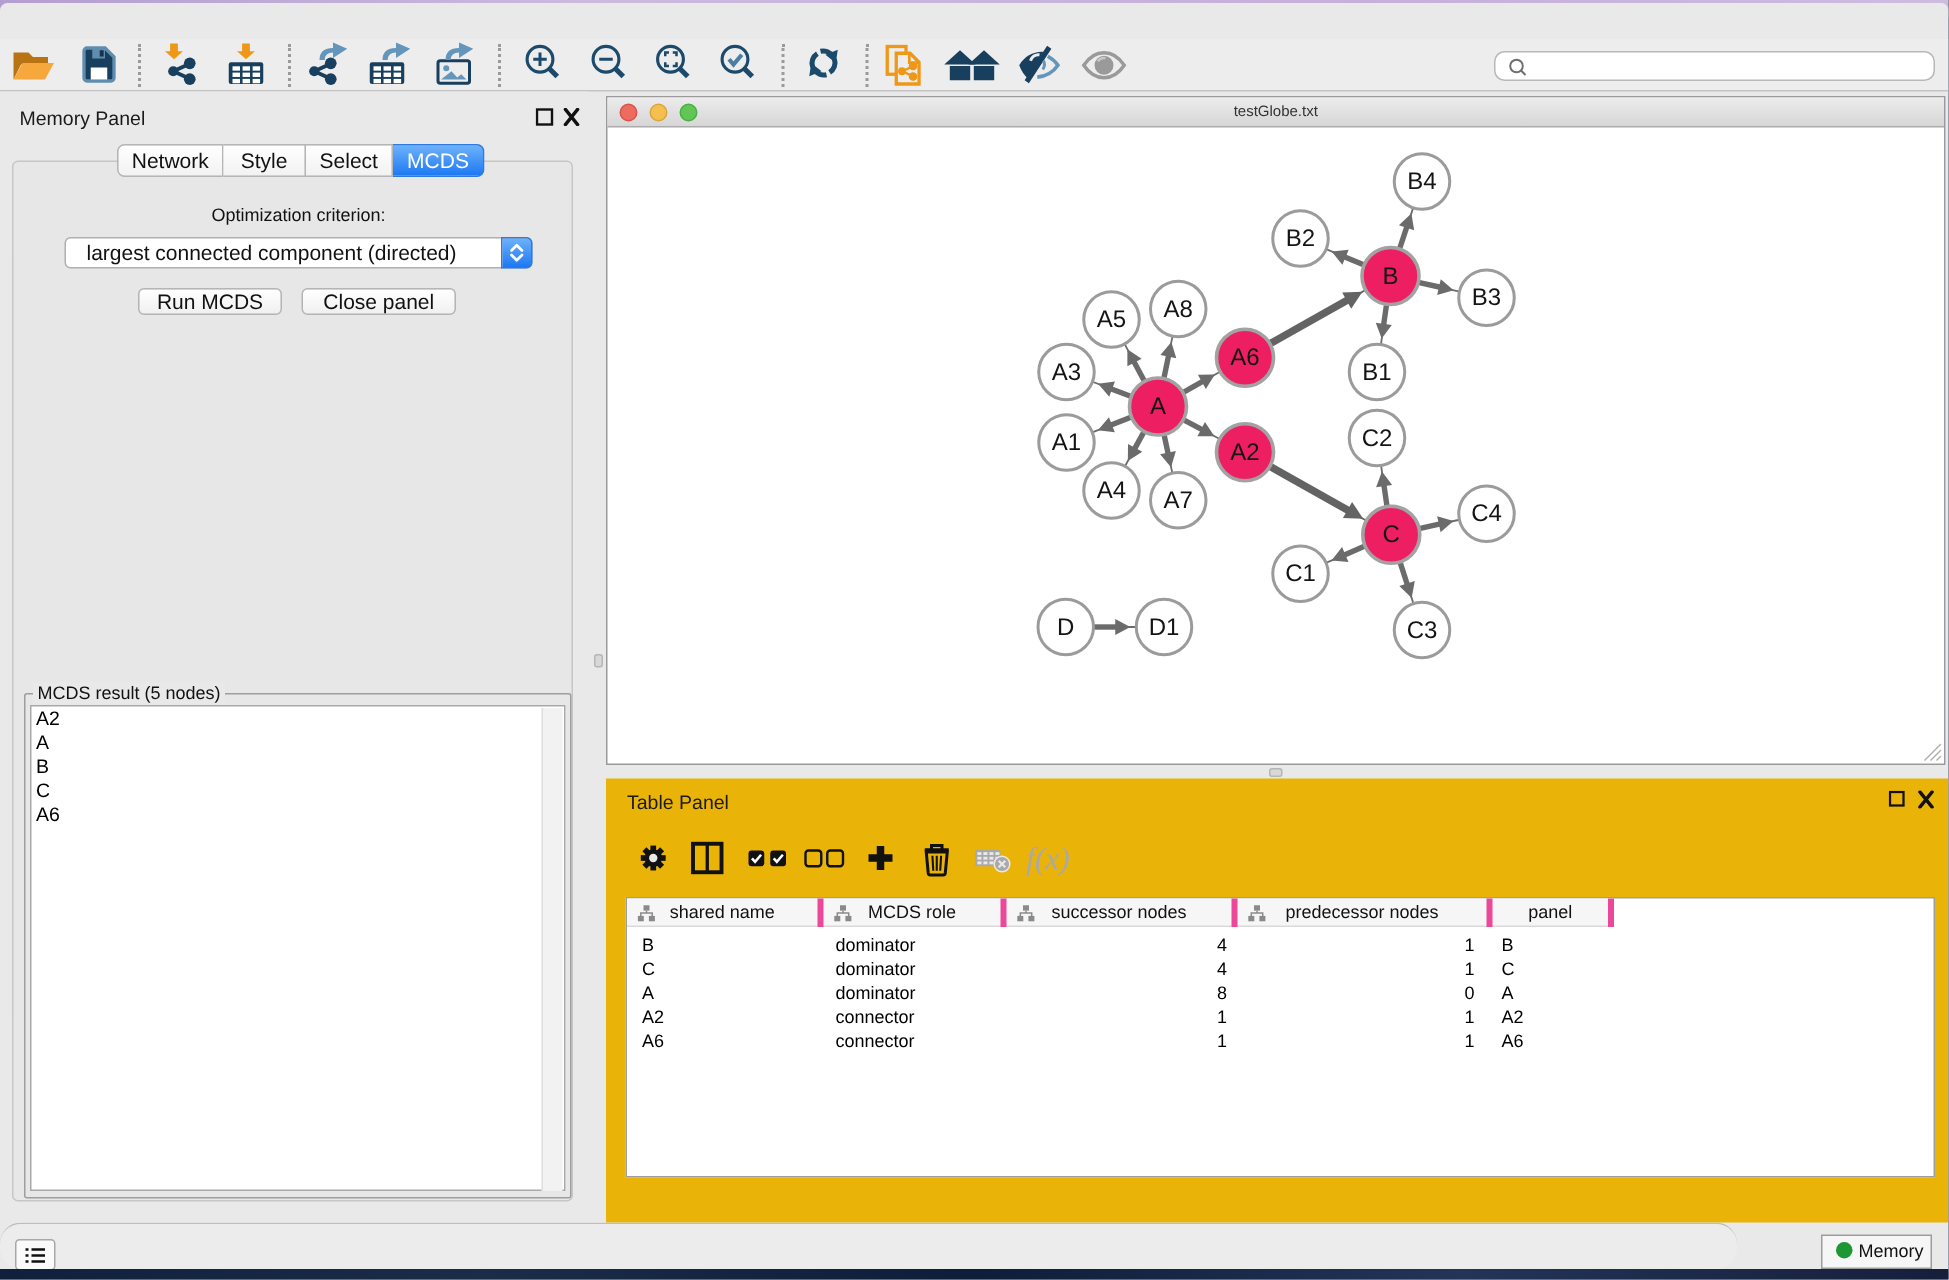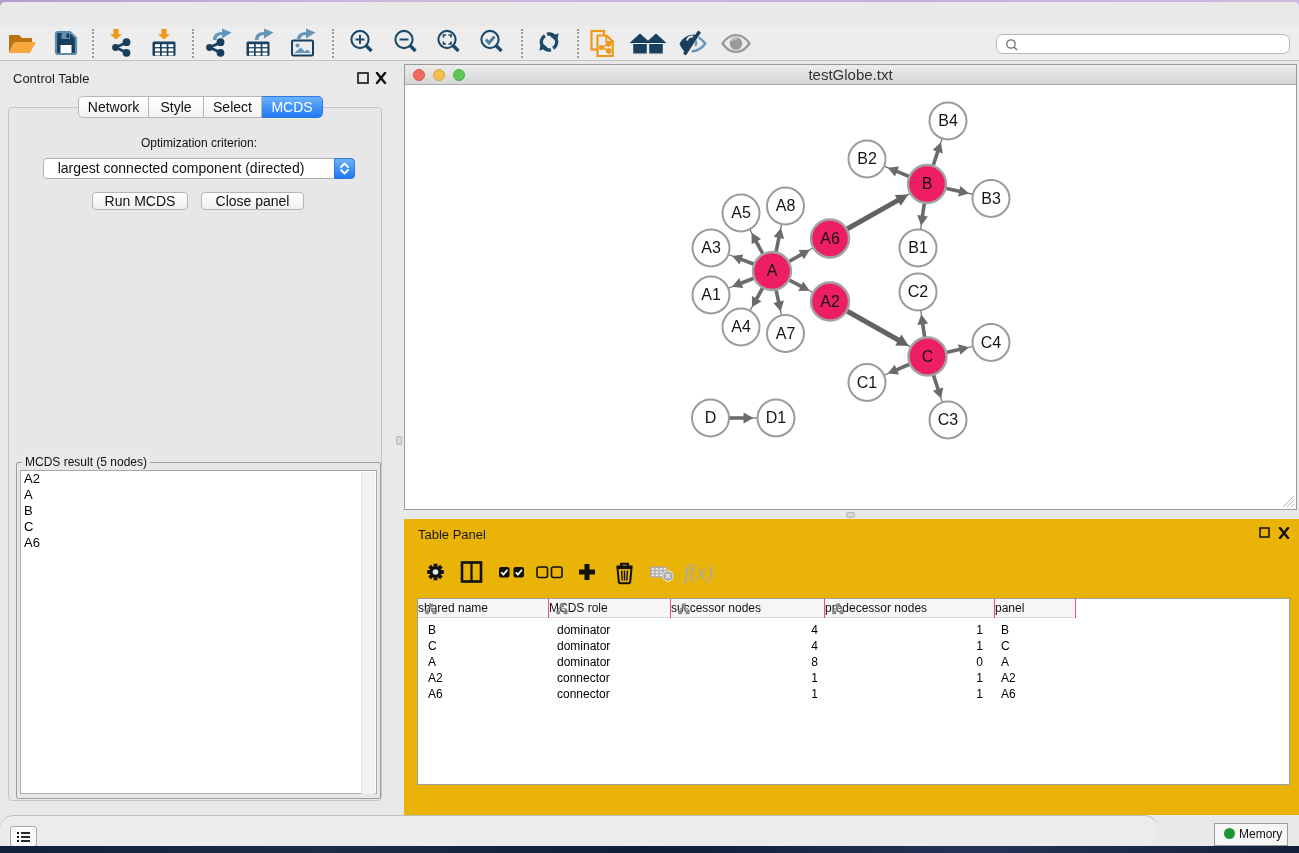--- a/index.html
+++ b/index.html
@@ -92,39 +92,39 @@
 
 
 #netwin { left:404px; top:62px; width:893px; height:446px; background:#fff;
   border:1px solid #9a9a9a; }
 #net-titlebar { position:absolute; left:0; top:0; width:891px; height:20px;
   background:linear-gradient(#ececec,#d6d6d6); border-bottom:1px solid #ababab; }
 #net-titlebar .tl { width:12px; height:12px; top:3.5px; }
 #net-titlebar .tl1 { left:8px;  background:#ed6b5f; border:0.5px solid #d55549; }
 #net-titlebar .tl2 { left:28px; background:#f5bf4f; border:0.5px solid #d9a53c; }
 #net-titlebar .tl3 { left:48px; background:#61c656; border:0.5px solid #4aaf43; }
-#net-title { position:absolute; width:100%; text-align:center; font-size:15px;
+#net-title { position:absolute; width:100%; text-align:center; font-size:10px;
   line-height:20px; color:#333; }
 
 
 #vsplit-handle { left:396px; top:434px; width:6px; height:9px; background:#d8d8d8;
   border:1px solid #b5b5b5; border-radius:2px; }
 #hsplit-handle { left:846px; top:510px; width:9px; height:6px; background:#d8d8d8;
   border:1px solid #b5b5b5; border-radius:2px; }
 
 
 #tablepanel { left:404px; top:517px; width:895px; height:296px; background:#eab308; }
 #tp-title { left:14px; top:8px; font-size:13px; color:#1a1a1a; }
 #tp-toolbar { left:14px; top:37px; height:32px; }
 #tp-table { left:13px; top:79px; width:873px; height:187px; background:#fff;
   border:1px solid #9e9e9e; }
 #tp-header { position:absolute; left:0; top:0; width:658px; height:19px;
   background:#f6f6f6; border-bottom:1px solid #d9d9d9; font-size:12px; color:#111; }
-.hcell { position:absolute; top:0; height:19px; line-height:19px; 
-  border-right:1px solid #ec4899; }
+.hcell { position:absolute; top:0; height:19px; line-height:19px; text-align:center;
+  border-right:4px solid #ec4899; }
 .trow { position:absolute; font-size:12px; color:#000; height:16px; line-height:16px; }
 .tcell { position:absolute; }
 
 #tp-tabs { left:268px; top:271px; }
 #tp-tabs div { height:22px; line-height:21px; }
 </style>
 </head>
 <body>
 <div id="wall-top" class="abs"></div>
 <div id="app" class="abs">
@@ -223,21 +223,21 @@
     <div class="sep" style="left:577px"></div>
     <div id="search" class="abs">
         <svg width="18" height="18" style="position:absolute;left:6px;top:1px" viewBox="0 0 18 18">
           <circle cx="8" cy="8" r="4.2" fill="none" stroke="#6e6e6e" stroke-width="1.3"></circle>
           <line x1="11" y1="11" x2="14" y2="14" stroke="#6e6e6e" stroke-width="1.3"></line>
         </svg>
       </div>
   </div>
 
   <div id="controlpanel" class="abs">
-    <div id="cp-title" class="abs">Control Table</div>
+    <div id="cp-title" class="abs">Memory Panel</div>
     <svg class="abs" style="left:357px;top:11px" width="30" height="12" viewBox="0 0 30 12">
         <rect x="1" y="1" width="10" height="10" fill="none" stroke="#111" stroke-width="1.6"></rect>
         <path d="M20 1 L28 11 M28 1 L20 11" stroke="#111" stroke-width="2.4" stroke-linecap="round"></path>
       </svg>
     <div id="cp-pane" class="abs"></div>
     <div class="seg" id="cp-tabs">
       <div style="width:71px">Network</div>
       <div style="width:55px">Style</div>
       <div style="width:58px">Select</div>
       <div class="on" style="width:61px">MCDS</div>

